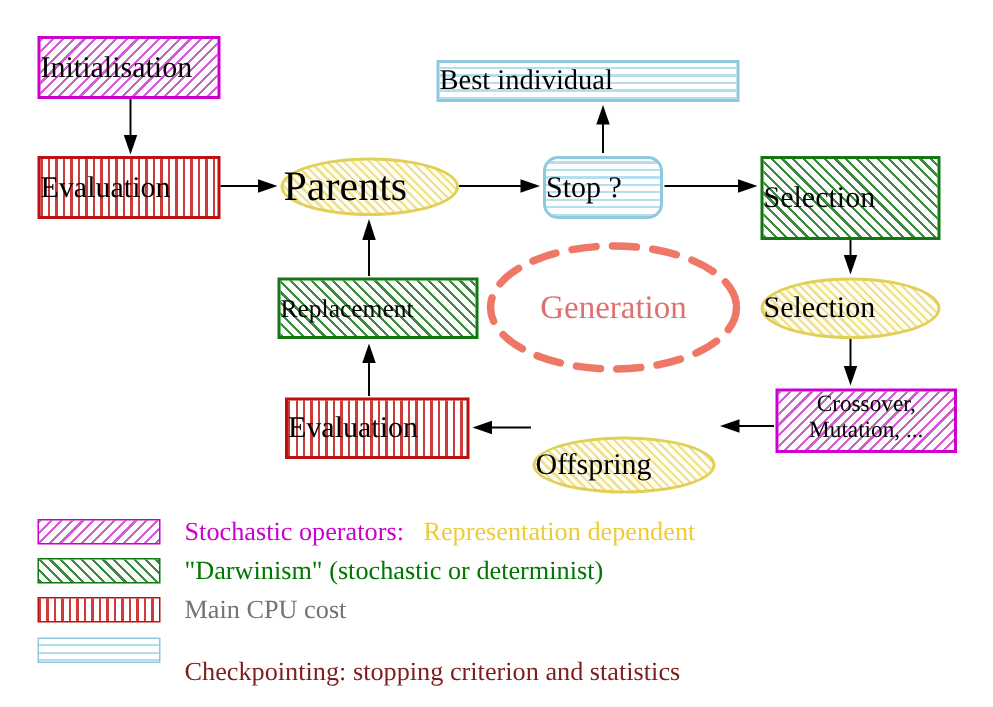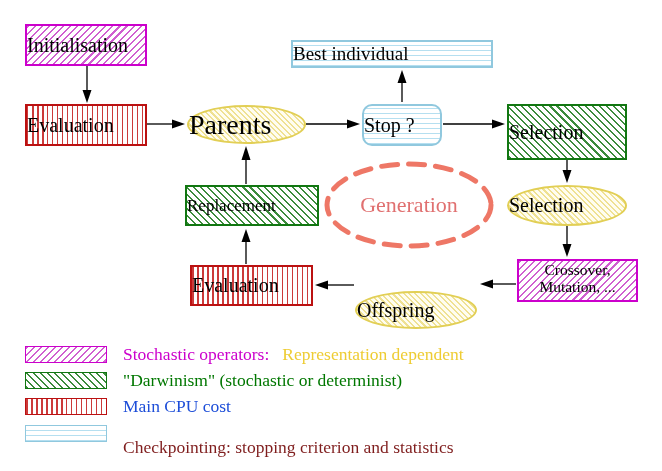--- a/index.html
+++ b/index.html
@@ -39,21 +39,21 @@
     color:#e07070;font-size:22px;
   }
   .legend-row{position:absolute;display:flex;align-items:center;height:18px;}
   .legend-swatch{width:80px;height:15px;box-sizing:content-box;margin-right:16px;flex:0 0 auto;}
   .legend-swatch.hatch-magenta,.legend-swatch.lines-red,.legend-swatch.hatch-green{border-width:1.5px;}
   .legend-swatch.lines-cyan{border-width:1.5px;}
   .legend-text{font-size:17.5px;white-space:nowrap;}
   .t-magenta{color:#cc00cc;}
   .t-gold{color:#eecc33;margin-left:13px;}
   .t-green{color:#007700;}
-  .t-red{color:#1d4ed8;}
+  .t-red{color:#737373;}
   .t-cyan{color:#7f1d1d;margin-top:29px;}
   .two-line{flex-direction:column;line-height:1.1;}
 </style>
 </head>
 <body>
 
 <div class="canvas">
 
   <svg class="svg-overlay" width="662" height="471" viewBox="0 0 662 471">
     <g stroke="#000" stroke-width="1.3" fill="#000">

